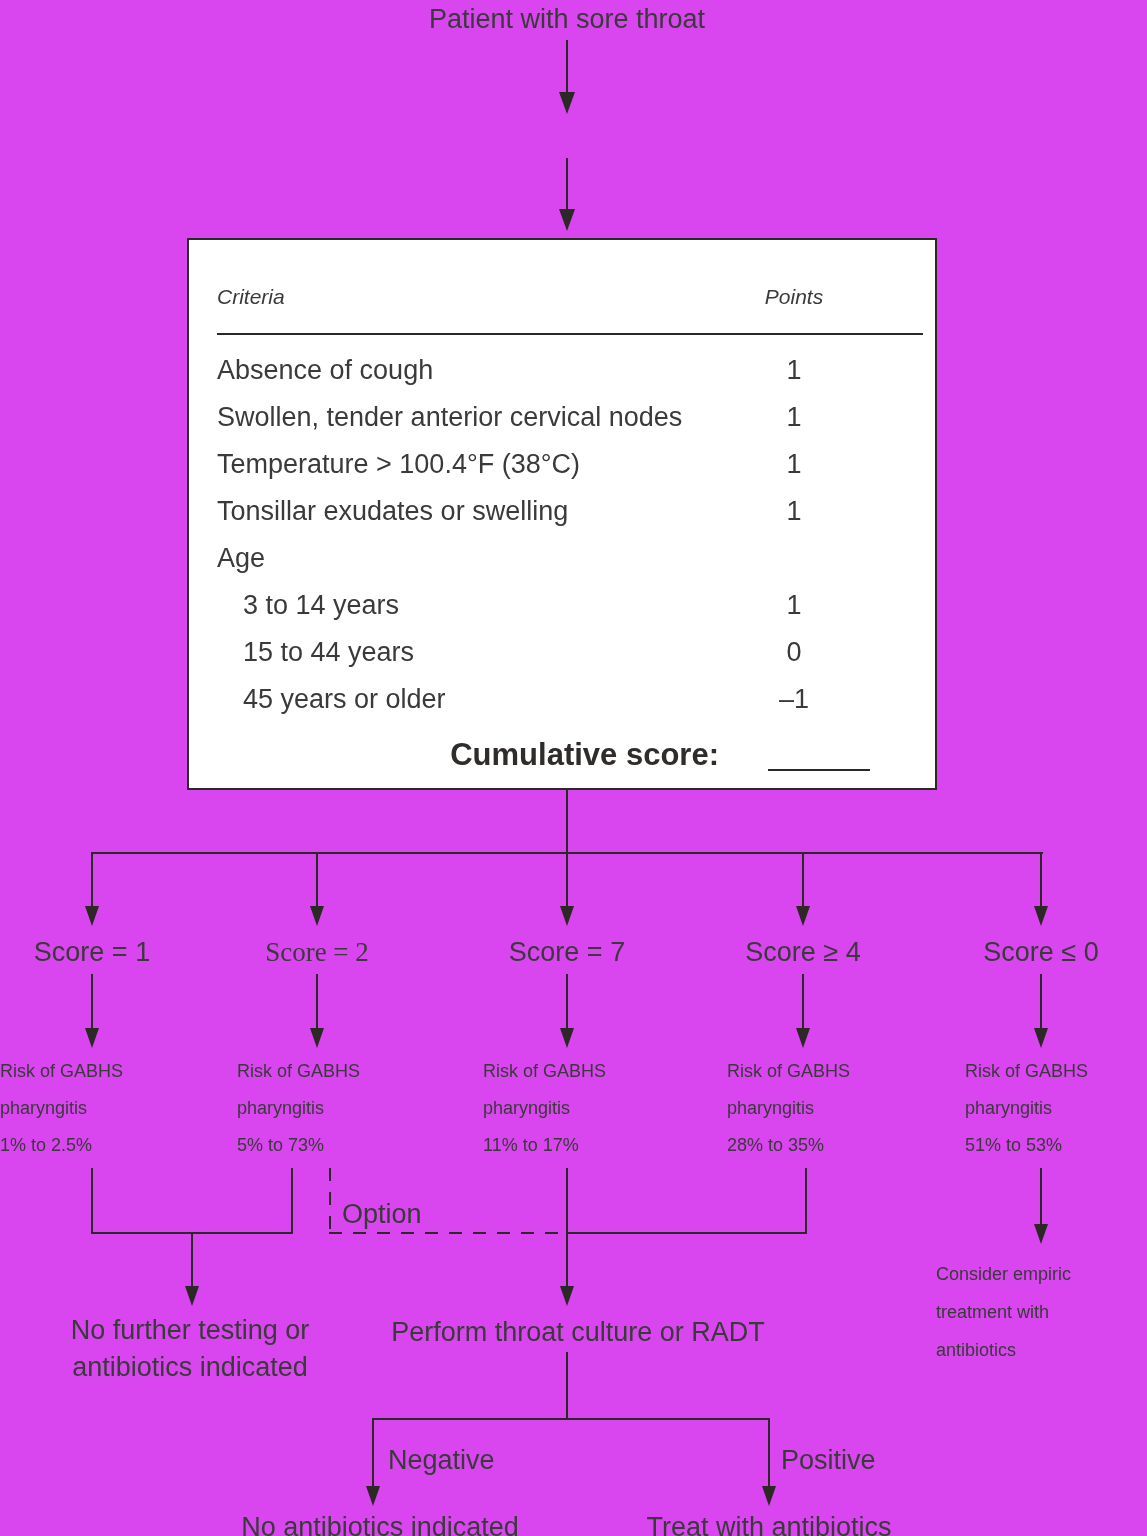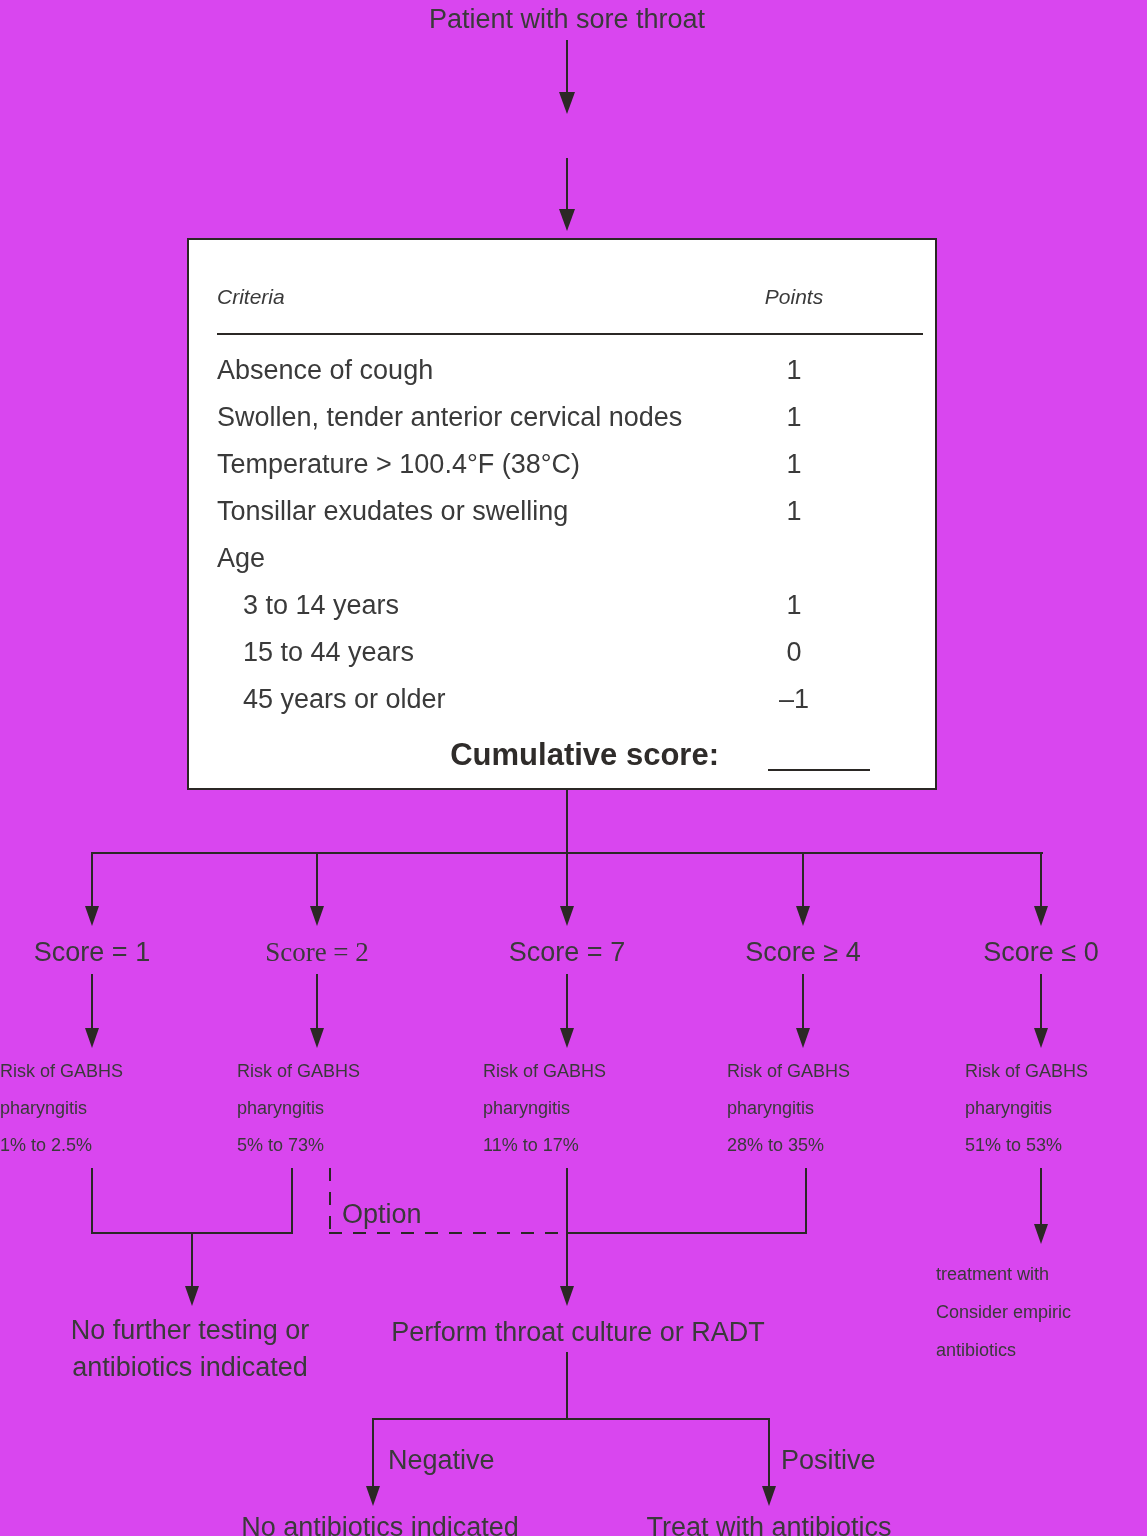--- a/index.html
+++ b/index.html
@@ -168,22 +168,22 @@
 
   <div class="vline" style="left:1040px;top:1168px;height:58px;"></div>
   <div class="ah" style="left:1034px;top:1224px;"></div>
 
   <div class="t ctr" style="left:190px;top:1312px;white-space:normal;width:420px;text-align:center;">
     <div>No further testing or</div>
     <div>antibiotics indicated</div>
   </div>
   <div class="t ctr" style="left:578px;top:1314px;">Perform throat culture or RADT</div>
   <div class="risk" style="left:936px;top:1255px;line-height:38px;">
+    <div>Consider empiric</div>
     <div>treatment with</div>
-    <div>Consider empiric</div>
     <div>antibiotics</div>
   </div>
 
   <div class="vline" style="left:566px;top:1352px;height:68px;"></div>
   <div class="hline" style="left:373px;top:1418px;width:397px;"></div>
   <div class="vline" style="left:372px;top:1418px;height:70px;"></div>
   <div class="ah" style="left:366px;top:1486px;"></div>
   <div class="vline" style="left:768px;top:1418px;height:70px;"></div>
   <div class="ah" style="left:762px;top:1486px;"></div>
   <div class="t" style="left:388px;top:1442px;">Negative</div>

